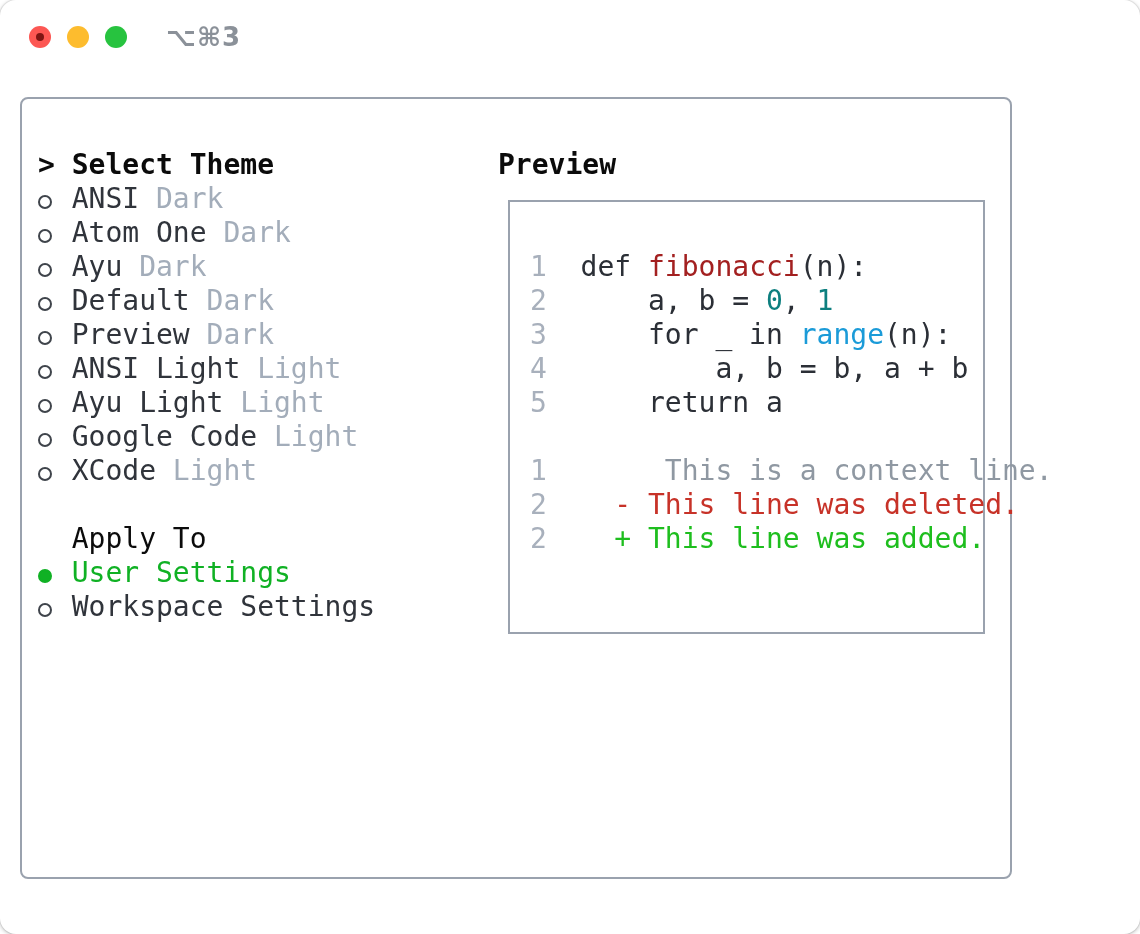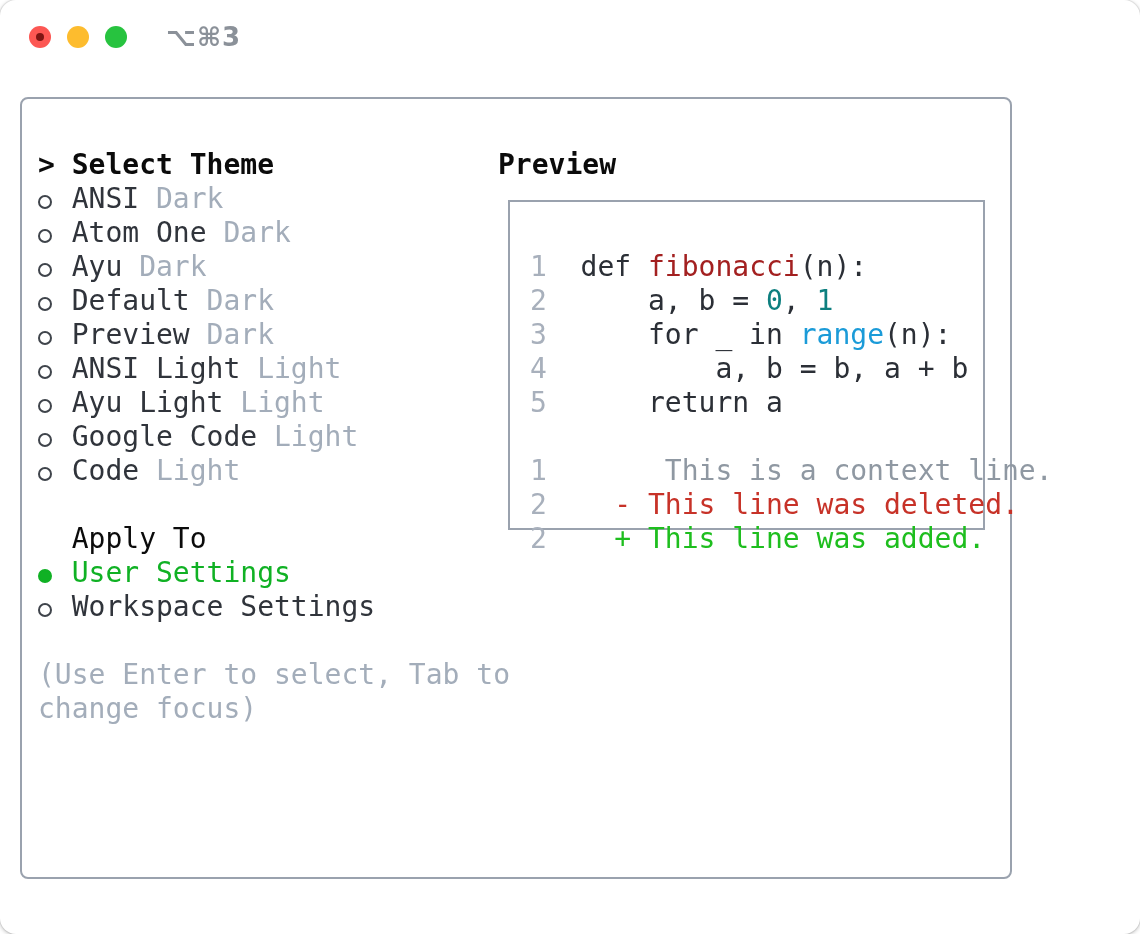--- a/index.html
+++ b/index.html
@@ -38,21 +38,21 @@
   }
   .sel .radio{background:var(--c-accent_green,#10b124);border-color:var(--c-accent_green,#10b124);}
   .t-name,.a-name{color:var(--c-text_dark,#30343b);}
   .sel .t-name,.sel .a-name{color:var(--c-accent_green,#10b124);}
   .t-var{color:var(--c-muted_gray,#a3adba);}
   .apply-title{color:var(--c-heading_black,#0b0b0b);}
   .hint{color:var(--c-muted_gray,#a3adba);}
   
   .preview-title{position:absolute;left:476px;top:49px;}
   .pbox{
-    position:absolute;left:486px;top:101px;width:477px;height:330px;
+    position:absolute;left:486px;top:101px;width:477px;height:434px;
     box-sizing:border-box;border:2px solid var(--c-border_gray,#9aa2ae);
     padding:48px 0 14px 20px;background:#fff;
   }
   .ln{display:inline-block;width:1ch;margin-right:2ch;color:var(--c-line_number_gray,#a8b0bc);}
   .c-code{color:var(--c-code_text,#2b2f36);}
   .c-func{color:var(--c-func_red,#a32020);}
   .c-num{color:var(--c-number_teal,#0d7f7f);}
   .c-builtin{color:var(--c-builtin_blue,#1b9bd8);}
   .c-ctx{color:var(--c-context_gray,#8f98a2);}
   .c-del{color:var(--c-deleted_red,#c73228);}
@@ -74,33 +74,29 @@
       <div class="line"><span class="marker prompt">&gt;</span><span class="h1">Select Theme</span></div>
       <div id="theme-rows">
           <div class="line theme-row"><span class="marker"><span class="radio"></span></span><span class="t-name">ANSI</span><span class="t-var"> Dark</span></div>
           <div class="line theme-row"><span class="marker"><span class="radio"></span></span><span class="t-name">Atom One</span><span class="t-var"> Dark</span></div>
           <div class="line theme-row"><span class="marker"><span class="radio"></span></span><span class="t-name">Ayu</span><span class="t-var"> Dark</span></div>
           <div class="line theme-row"><span class="marker"><span class="radio"></span></span><span class="t-name">Default</span><span class="t-var"> Dark</span></div>
           <div class="line theme-row"><span class="marker"><span class="radio"></span></span><span class="t-name">Preview</span><span class="t-var"> Dark</span></div>
           <div class="line theme-row"><span class="marker"><span class="radio"></span></span><span class="t-name">ANSI Light</span><span class="t-var"> Light</span></div>
           <div class="line theme-row"><span class="marker"><span class="radio"></span></span><span class="t-name">Ayu Light</span><span class="t-var"> Light</span></div>
           <div class="line theme-row"><span class="marker"><span class="radio"></span></span><span class="t-name">Google Code</span><span class="t-var"> Light</span></div>
-          <div class="line theme-row"><span class="marker"><span class="radio"></span></span><span class="t-name">Code</span><span class="t-var"> Light</span></div>
+          <div class="line theme-row"><span class="marker"><span class="radio"></span></span><span class="t-name">XCode</span><span class="t-var"> Light</span></div>
         </div>
       <div class="line"></div>
       <div class="line"><span class="marker"></span><span class="apply-title">Apply To</span></div>
       <div id="apply-rows">
           <div class="line apply-row sel"><span class="marker"><span class="radio"></span></span><span class="a-name">User Settings</span></div>
           <div class="line apply-row"><span class="marker"><span class="radio"></span></span><span class="a-name">Workspace Settings</span></div>
         </div>
       <div class="line"></div>
-      <div id="hint-rows">
-          <div class="line hint">(Use Enter to select, Tab to</div>
-          <div class="line hint">change focus)</div>
-        </div>
     </div>
 
     <div class="line preview-title"><span class="h1">Preview</span></div>
     <div class="pbox">
       <div id="preview-lines">
           <div class="line code-line"><span class="ln">1</span><span class="segs"><span class="c-code">def </span><span class="c-func">fibonacci</span><span class="c-code">(n):</span></span></div>
           <div class="line code-line"><span class="ln">2</span><span class="segs"><span class="c-code">    a, b = </span><span class="c-num">0</span><span class="c-code">, </span><span class="c-num">1</span></span></div>
           <div class="line code-line"><span class="ln">3</span><span class="segs"><span class="c-code">    for _ in </span><span class="c-builtin">range</span><span class="c-code">(n):</span></span></div>
           <div class="line code-line"><span class="ln">4</span><span class="segs"><span class="c-code">        a, b = b, a + b</span></span></div>
           <div class="line code-line"><span class="ln">5</span><span class="segs"><span class="c-code">    return a</span></span></div>

